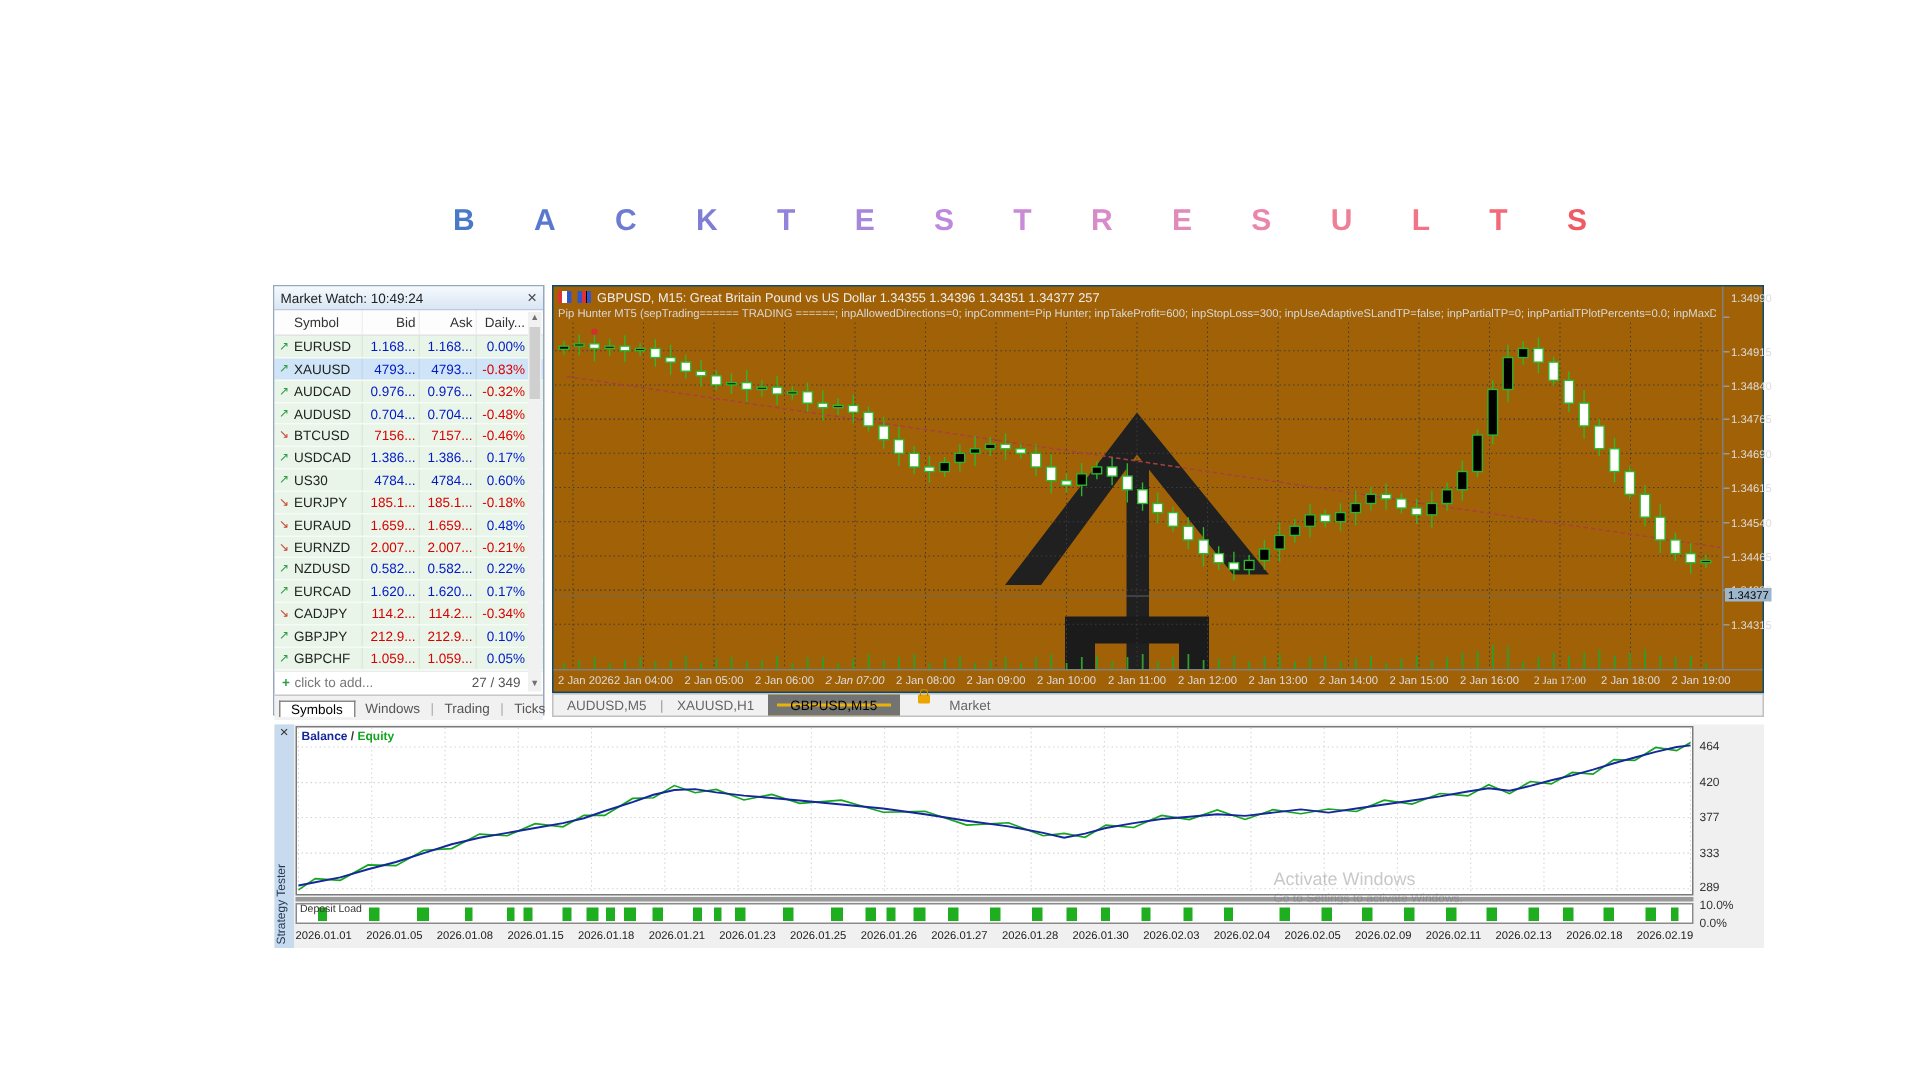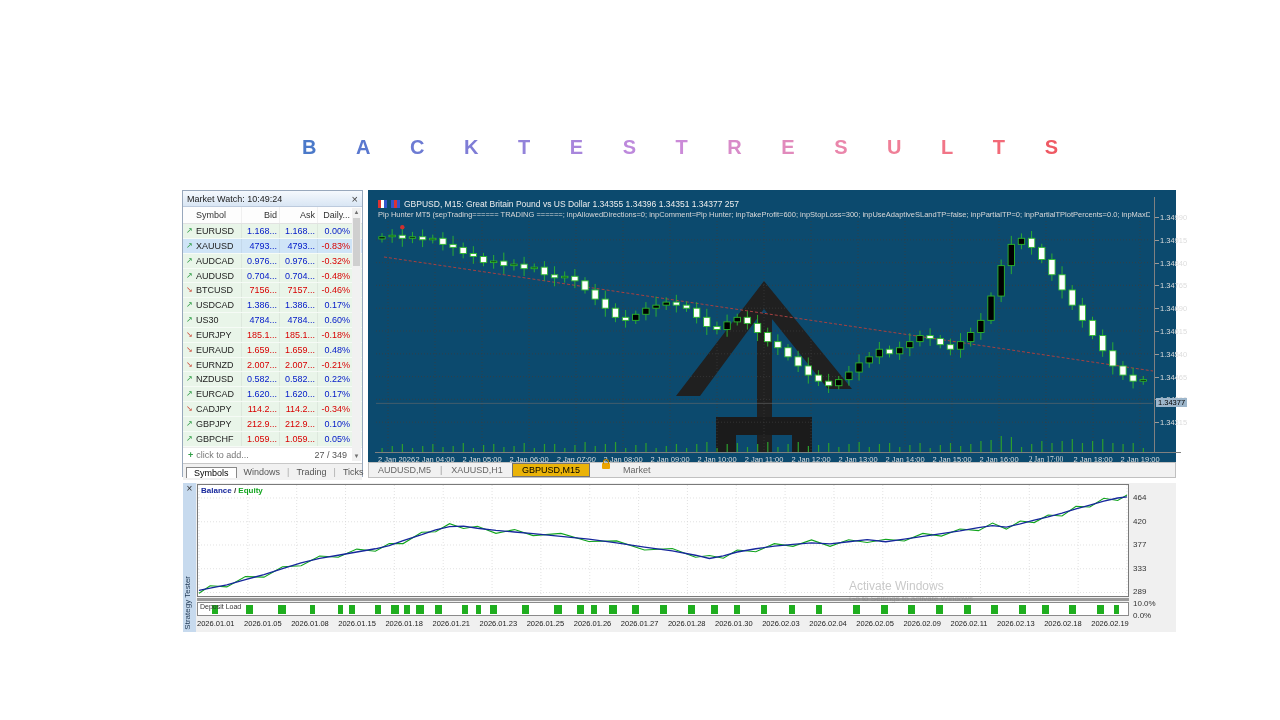--- a/index.html
+++ b/index.html
@@ -28,38 +28,38 @@
   .mw-sar{position:absolute;left:0;width:9px;height:9px;line-height:9px}
   .mw-footer{display:flex;height:15px;line-height:15px;padding:0 5px;color:#777;border-top:1px solid #ececec}
   .plus{color:#2f9e46;margin-right:3px;font-weight:bold}
   .mw-count{margin-left:auto;padding-right:10px;color:#555}
   .mw-tabs{height:16px;background:#f1f1f1;border-top:1px solid #c8c8c8;display:flex;font-size:9px;color:#555;align-items:center}
   .mw-tab{padding:0 7px;display:flex;align-items:center}
   .mw-tab.active{background:#fff;border:1px solid #888;border-bottom:none;color:#000;margin-left:3px}
   .tsep{color:#aaa;display:flex;align-items:center}
 
   
-  #chart{position:absolute;left:368px;top:190px;width:808px;height:272px;background:#0c4a6e;border:7px solid #0c4a6e;box-sizing:border-box}
+  #chart{position:absolute;left:368px;top:190px;width:808px;height:272px;background:#a16207;border:1px solid #0c4a6e;box-sizing:border-box}
   .ci1{position:absolute;left:3px;top:2px;display:flex;align-items:center;gap:4px;color:#eee;font-size:8.5px;white-space:nowrap}
   .ico{display:inline-block;width:9px;height:8px}
   .ico-flag{background:linear-gradient(90deg,#d33 0 33%,#fff 33% 66%,#35c 66%)}
   .ico-candle{background:linear-gradient(90deg,#35c 0 30%,#000 30% 36%,#d33 36% 66%,#000 66% 72%,#35c 72%)}
   .ci2{position:absolute;left:3px;top:13px;width:772px;color:#d8d8d8;font-size:7.5px;white-space:nowrap;overflow:hidden}
   #plot{position:absolute;left:1px;top:24px}
   .vsep{position:absolute;left:779px;top:0;width:1px;height:255px;background:#808080}
   .hsep{position:absolute;left:0;top:255px;width:806px;height:1px;background:#808080}
   .plabel{position:absolute;left:785px;color:#ddd;font-size:7.5px;white-space:nowrap}
   .ptick{position:absolute;left:780px;width:4px;height:1px;background:#999}
   .pricebox{position:absolute;left:781px;background:#9db6cb;color:#000;font-size:7.5px;padding:0 2px;z-index:3}
   .tlabel{position:absolute;top:258px;color:#ddd;font-size:7.5px;white-space:nowrap;transform:translateX(-50%)}
 
   
   #ctabs{position:absolute;left:368px;top:462px;width:808px;height:16px;background:#f1f1f1;border:1px solid #c0c0c0;box-sizing:border-box;display:flex;align-items:stretch;font-size:9px;color:#666}
   .ctab{padding:0 9px;display:flex;align-items:center}
-  .ctab.active{background:#eab308;border:1px solid #737373;color:#000}
+  .ctab.active{background:#eab308;border:6px solid #737373;color:#000}
   .csep{display:flex;align-items:center;color:#999}
   .lock{display:inline-block;width:8px;height:6px;background:#eca400;border-radius:1px;position:relative;margin:0 4px 0 12px}
   .lock:before{content:'';position:absolute;top:-4px;left:1px;width:4px;height:4px;border:1px solid #c08600;border-bottom:none;border-radius:3px 3px 0 0}
 
   
   #tester{position:absolute;left:183px;top:483px;width:993px;height:149px;background:#f0f0f0}
   .strip{position:absolute;left:0;top:0;width:13px;height:149px;background:#c7daee}
   .strip-close{position:absolute;left:0;top:0;width:13px;height:12px;font-size:10px;color:#333;text-align:center;line-height:12px}
   .strip-label{position:absolute;left:0;bottom:2px;width:13px;writing-mode:vertical-rl;transform:rotate(180deg);font-size:8px;color:#223a55}
   .graph{position:absolute;left:14px;top:1px;width:932px;height:113px;background:#fff;border:1px solid #7a7a7a;box-sizing:border-box}
@@ -502,21 +502,21 @@
       <rect x="766.75" y="227" width="1.2" height="4" fill="#2d9e2d"></rect>
       <line x1="767.25" y1="154.99200000000883" x2="767.25" y2="163.80799999999905" stroke="#2db82d" stroke-width="0.9"></line>
       <rect x="764.05" y="158.6400000000057" width="6.4" height="1.519999999996486" fill="#000" stroke="#2db82d" stroke-width="0.9"></rect>
       <circle cx="26.3" cy="6.160000000005413" r="2.2" fill="#d03030"></circle>
     </svg>
   <div class="vsep"></div>
   <div class="hsep"></div>
   <div id="paxis"></div>
   <div id="taxis"></div>
 <span class="ptick" style="top: 20px;"></span>
-    <span class="plabel" style="top: 16px;">1.34990</span>
+    <span class="plabel" style="top: 3px;">1.34990</span>
     <span class="ptick" style="top: 42.8px;"></span>
     <span class="plabel" style="top: 38.8px;">1.34915</span>
     <span class="ptick" style="top: 65.6px;"></span>
     <span class="plabel" style="top: 61.6px;">1.34840</span>
     <span class="ptick" style="top: 88.4px;"></span>
     <span class="plabel" style="top: 84.4px;">1.34765</span>
     <span class="ptick" style="top: 111.2px;"></span>
     <span class="plabel" style="top: 107.2px;">1.34690</span>
     <span class="ptick" style="top: 134px;"></span>
     <span class="plabel" style="top: 130px;">1.34615</span>

